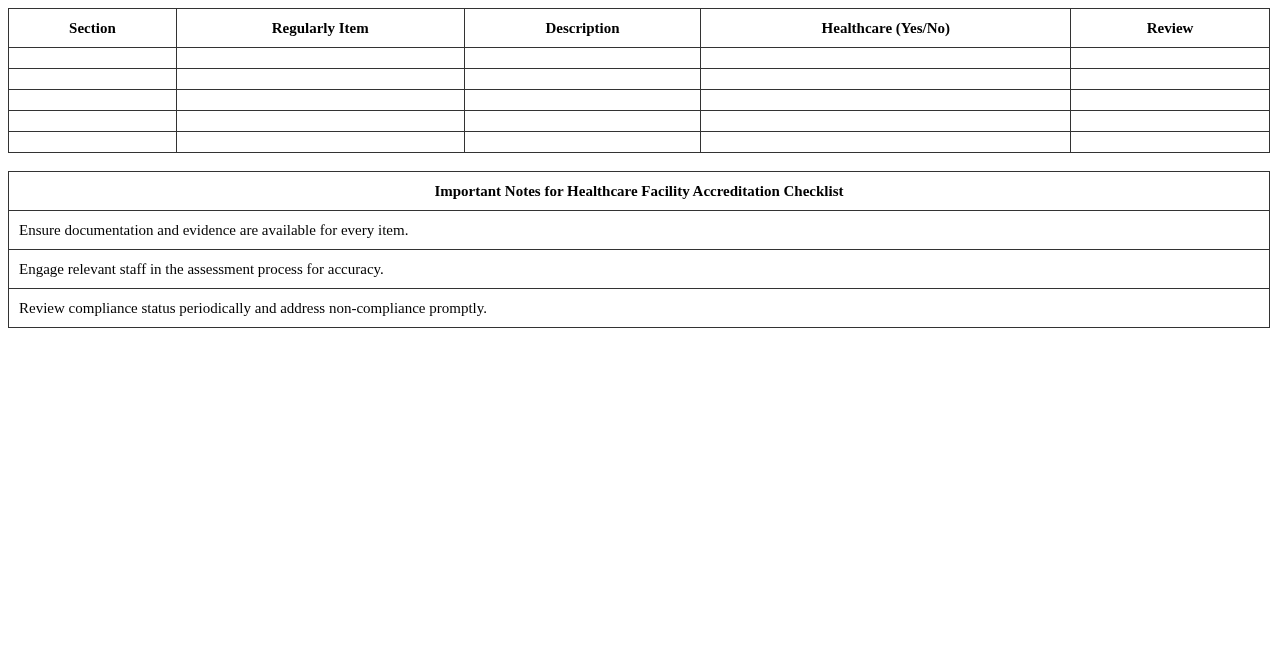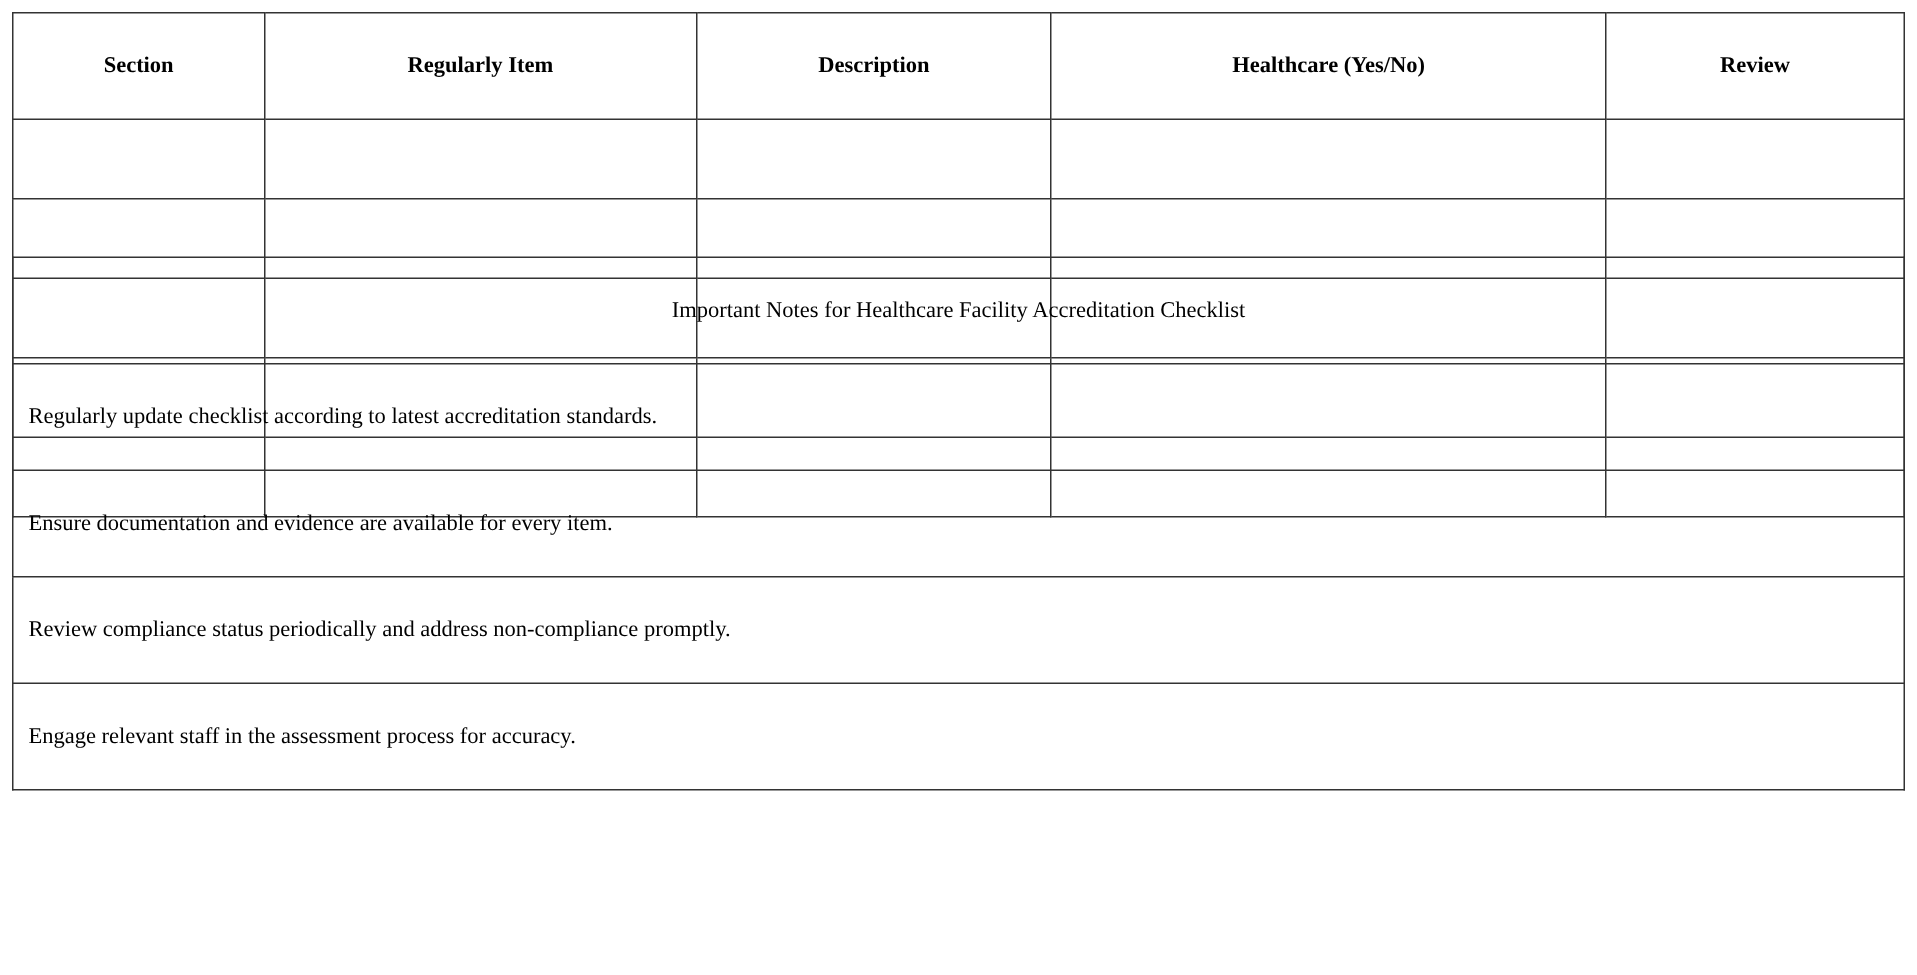--- a/index.html
+++ b/index.html
@@ -1,23 +1,23 @@
 <!DOCTYPE html>
 <html><head>
 <meta charset="utf-8">
 <style>
   html, body { margin:0; padding:0; background:#fff; }
   body { width:1278px; height:650px; font-family:"Liberation Serif", serif; color:#000; font-size:15px; }
   table { border-collapse:collapse; position:absolute; left:8px; }
-  td, th { border:1px solid #333; padding:16px; }
+  td, th { border:1px solid #333; padding:0; }
   #checklist { top:8px; width:1262px; }
   #checklist th { height:38px; font-weight:bold; text-align:center; font-size:15px; }
   #checklist td { height:20px; }
   #notes { top:171px; width:1262px; }
-  #notes th { height:38px; font-weight:normal; text-align:center; font-size:15px; }
+  #notes th { height:38px; font-weight:bold; text-align:center; font-size:15px; }
   #notes td { height:38px; padding-left:10px; text-align:left; }
 </style>
 </head>
 <body>
 
 <table id="checklist">
   <colgroup>
     <col style="width:168px">
       <col style="width:288px">
       <col style="width:237px">
@@ -73,25 +73,22 @@
 </table>
 
 <table id="notes">
   <thead>
     <tr>
       <th>Important Notes for Healthcare Facility Accreditation Checklist</th>
     </tr>
   </thead>
   <tbody>
     <tr>
-        <td>Regularly update checklist according to latest accreditation standards.</td>
-      </tr>
-    <tr>
         <td>Ensure documentation and evidence are available for every item.</td>
       </tr>
     <tr>
-        <td>Review compliance status periodically and address non-compliance promptly.</td>
+        <td>Engage relevant staff in the assessment process for accuracy.</td>
       </tr>
     <tr>
-        <td>Engage relevant staff in the assessment process for accuracy.</td>
+        <td>Review compliance status periodically and address non-compliance promptly.</td>
       </tr>
   </tbody>
 </table>
 
 </body></html>

